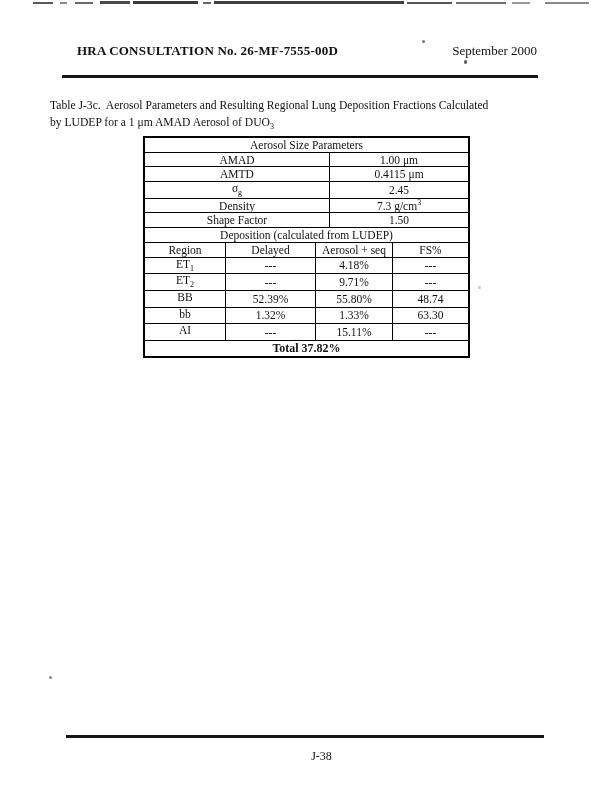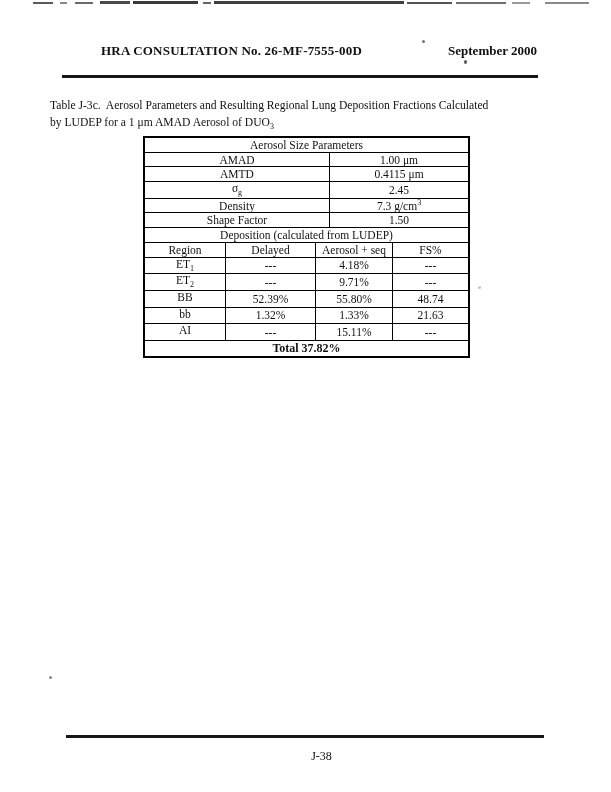--- a/index.html
+++ b/index.html
@@ -6,22 +6,22 @@
   .page {
     position:relative; width:611px; height:792px; background:#fff;
     font-family:"Liberation Serif", serif; color:#111; overflow:hidden;
   }
 
   
   .artifact { position:absolute; background:#444; }
   .speck { position:absolute; border-radius:50%; }
 
   
-  .header-left  { position:absolute; left:77px; top:43px; font-size:13px; font-weight:bold; letter-spacing:0.2px; white-space:nowrap;margin-left:24px; }
-  .header-right { position:absolute; right:74px; top:43px; font-size:13px; font-weight:bold; white-space:nowrap; }
+  .header-left  { position:absolute; left:77px; top:43px; font-size:13px; font-weight:bold; letter-spacing:0.2px; white-space:nowrap; }
+  .header-right { position:absolute; right:74px; top:43px; font-size:13px; font-weight:normal; white-space:nowrap; }
   .rule-top    { position:absolute; left:62px; top:75px; width:476px; height:3px; background:#161616; }
   .rule-bottom { position:absolute; left:66px; top:735px; width:478px; height:3px; background:#161616; }
 
   
   .caption { position:absolute; left:50px; top:97px; width:520px; text-align:left;
              font-size:11.6px; line-height:17px; }
   .caption sub { font-size:8px; }
 
   
   .table-wrap { position:absolute; left:143px; top:136px; width:325px; border:1px solid #000; background:#fff; }
@@ -134,21 +134,21 @@
       <tr>
         <td><span>BB</span><sub></sub></td>
         <td>52.39%</td>
         <td>55.80%</td>
         <td>48.74</td>
       </tr>
       <tr>
         <td><span>bb</span><sub></sub></td>
         <td>1.32%</td>
         <td>1.33%</td>
-        <td>21.63</td>
+        <td>63.30</td>
       </tr>
       <tr>
         <td><span>AI</span><sub></sub></td>
         <td>---</td>
         <td>15.11%</td>
         <td>---</td>
       </tr>
       <tr class="total-row">
         <td colspan="4">Total 37.82%</td>
       </tr>

